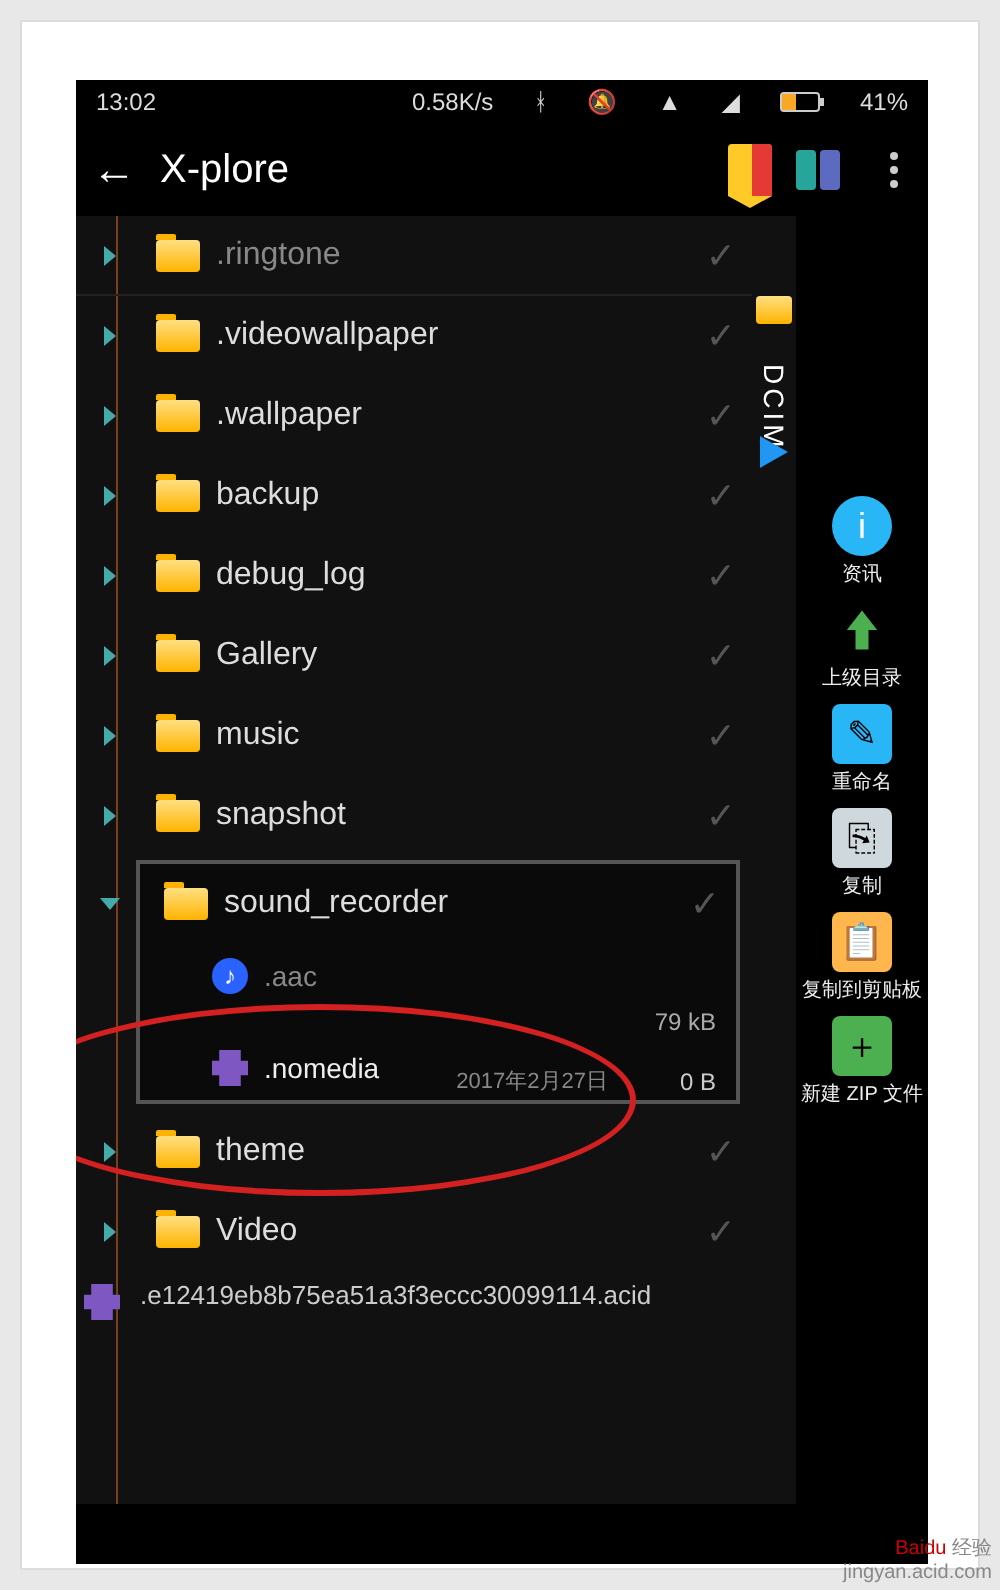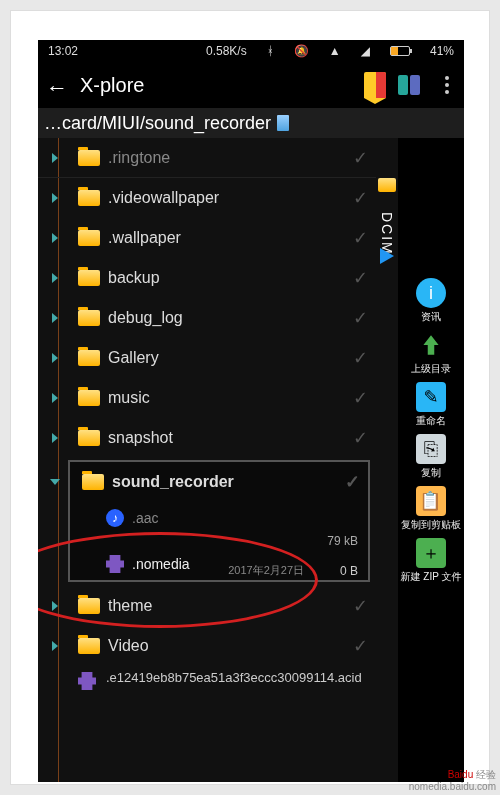--- a/index.html
+++ b/index.html
@@ -49,30 +49,30 @@
   .row { display:flex; align-items:center; height:40px; padding-left:40px; position:relative; color:#ddd; font-size:16px;}
   .tri{position:absolute;left:14px;width:0;height:0;border-top:5px solid transparent;border-bottom:5px solid transparent;border-left:6px solid #4aa;}
   .folder{width:22px;height:16px;background:linear-gradient(#ffe082,#ffb300);border-radius:2px;margin-right:8px;position:relative;}
   .folder::before{content:"";position:absolute;top:-3px;left:0;width:10px;height:3px;background:#ffb300;border-radius:1px 1px 0 0;}
   .check{position:absolute;right:8px;color:#555;font-size:18px;}
   .row.cut .name{color:#888;}
   .row.cut::after{content:"";position:absolute;left:0;right:0;bottom:0;border-bottom:1px solid #222;}
   .tree-v{position:absolute;left:20px;top:0;bottom:0;width:1px;background:#c06020;opacity:0.6;}
   
   .hl { border:2px solid #555; background:#0a0a0a; margin:2px 6px 4px 30px; position:relative; }
-  .hl .row{padding-left:12px;font-weight:bold;}
+  .hl .row{padding-left:12px;}
   .hl .tri{left:-22px;border-left-color:#4aa; transform:rotate(90deg);}
   .subrow{display:flex;align-items:center;height:32px;padding-left:36px;color:#eee;font-size:14px;position:relative;}
   .subrow .note{width:18px;height:18px;border-radius:50%;background:#2962ff;display:flex;align-items:center;justify-content:center;margin-right:8px;color:#fff;font-size:12px;}
   .subrow .ext{color:#888;}
   .subrow .size{position:absolute;right:10px;bottom:-14px;font-size:12px;color:#aaa;}
   .puzzle{width:18px;height:18px;background:#7e57c2;margin-right:8px;clip-path:polygon(20% 0,80% 0,80% 30%,100% 30%,100% 70%,80% 70%,80% 100%,20% 100%,20% 70%,0 70%,0 30%,20% 30%);}
   .meta{position:absolute;right:64px;bottom:2px;font-size:11px;color:#888;}
   .bsize{position:absolute;right:10px;bottom:2px;font-size:12px;color:#ccc;}
-  .long{color:#ccc;font-size:13px;line-height:15px;padding:4px 8px 4px 68px;word-break:break-all;}
+  .long{color:#ccc;font-size:13px;line-height:15px;padding:4px 8px 4px 32px;word-break:break-all;}
   
   .annot{position:absolute;left:-36px;top:394px;width:316px;height:96px;border:3px solid #d32020;border-radius:50%;pointer-events:none;z-index:20;}
   
   .wm{position:absolute;right:4px;bottom:2px;font-size:10px;color:#888;text-align:right;line-height:12px;}
   .wm b{color:#c00;font-weight:normal;}
 </style>
 </head>
 <body>
 
 <div class="frame"></div>
@@ -101,24 +101,20 @@
         <span></span>
         <span></span>
       </span>
     <span class="dots">
         <i></i>
         <i></i>
         <i></i>
       </span>
   </div>
 
-  <div class="crumb">
-    <span>…card/MIUI/sound_recorder</span>
-    <span class="sd"></span>
-  </div>
 
   <div class="main">
     <div class="list">
       <div class="tree-v"></div>
 
       <div class="row cut">
           <span class="tri"></span>
           <span class="folder"></span>
           <span class="name">.ringtone</span>
           <span class="check">✓</span>
@@ -240,14 +236,14 @@
       <div class="ritem">
           <span class="ico zip">＋</span>
           <span>新建 ZIP 文件</span>
         </div>
     </div>
   </div>
 </div>
 
 <div class="wm">
   <div><b>Baidu</b> <span>经验</span></div>
-  <div>nomedia.baidu.com</div>
+  <div>jingyan.acid.com</div>
 </div>
 
 </body></html>

